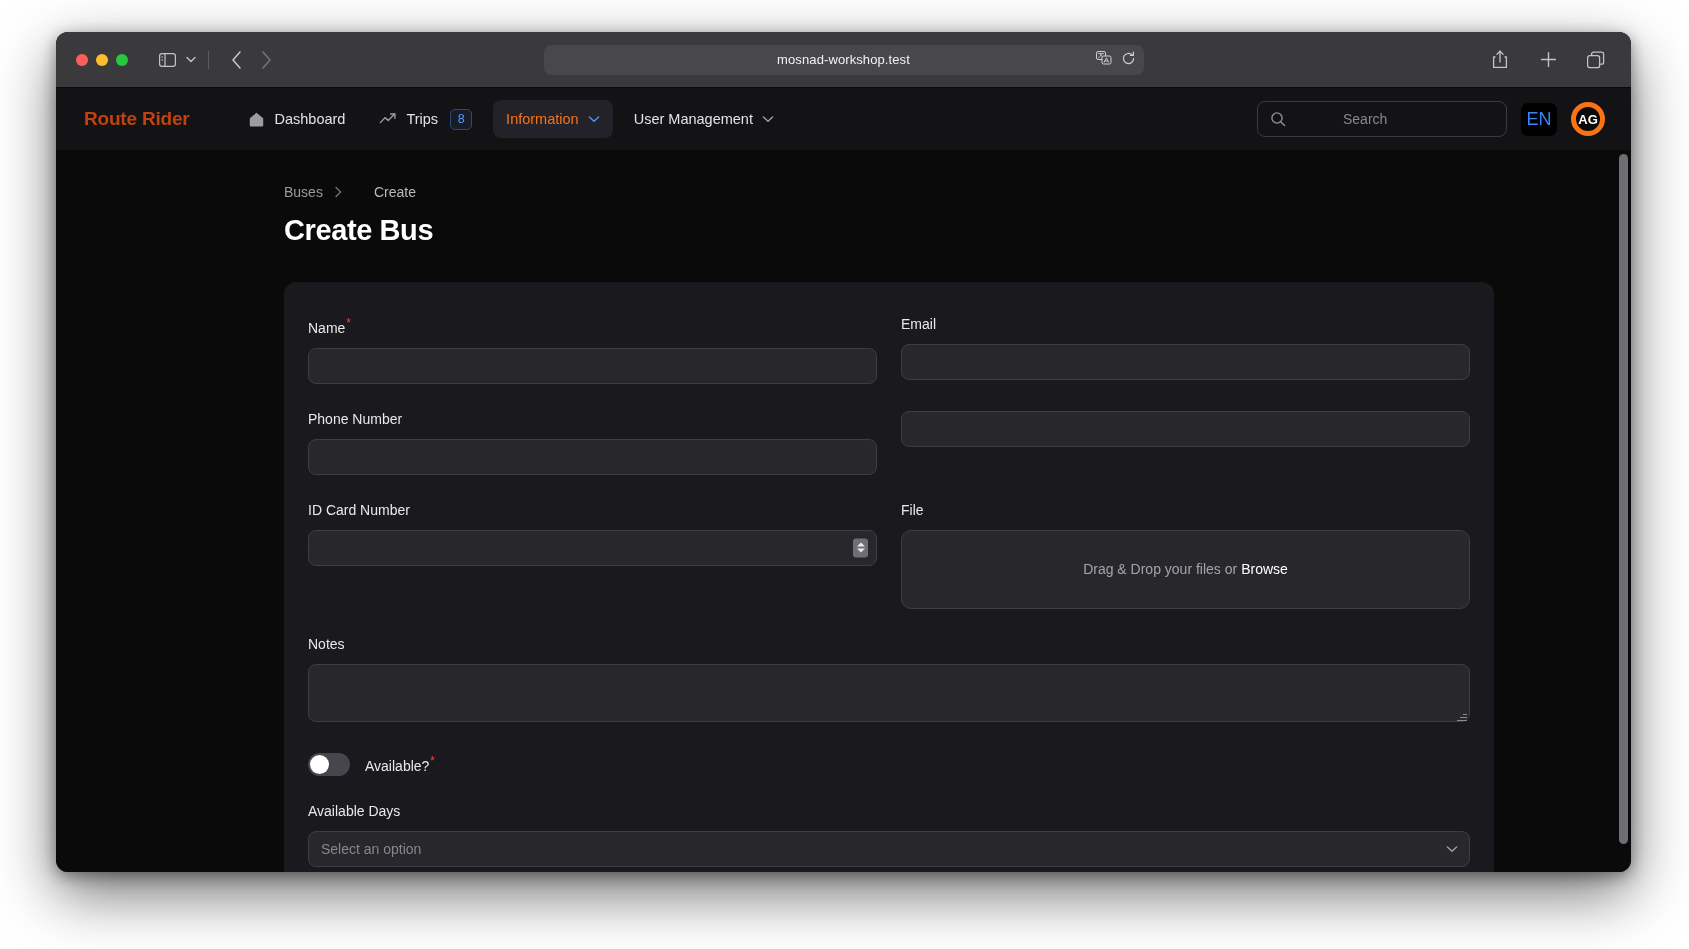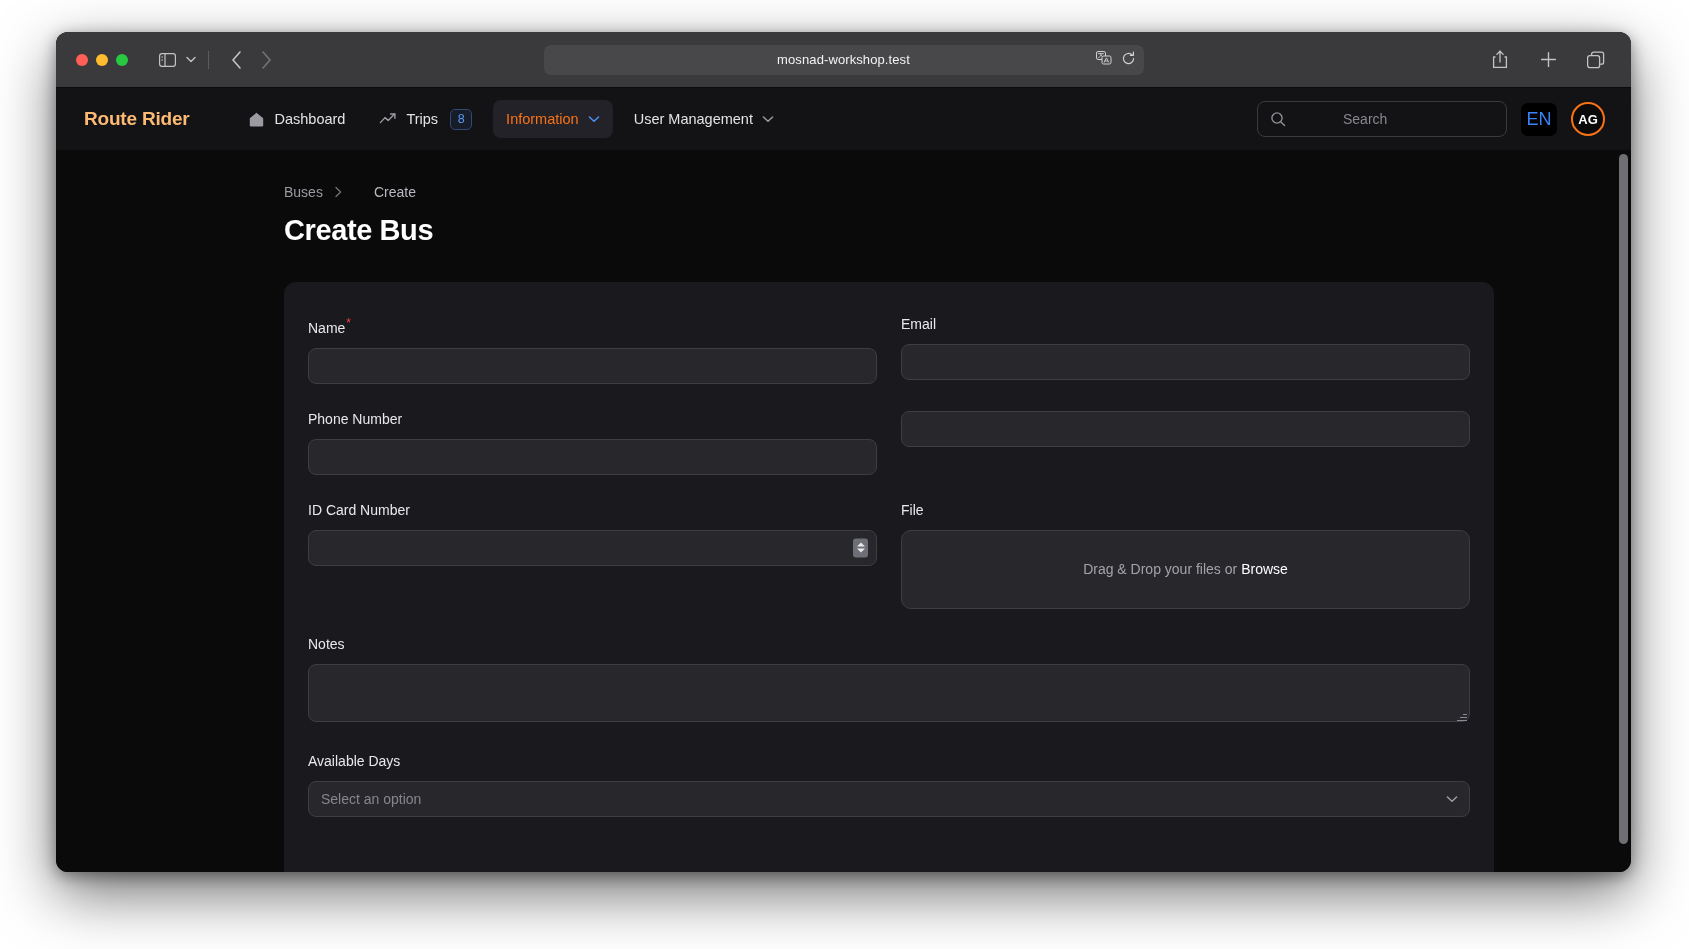--- a/index.html
+++ b/index.html
@@ -114,21 +114,21 @@
   #app-nav {
     height: 62px;
     background: #131316;
     display: flex;
     align-items: center;
     padding: 0 0 0 28px;
     position: relative;
   }
 
   #brand {
-    color: #fdba74;
+    color: #c2410c;
     font-size: 19px;
     font-weight: bold;
     letter-spacing: -.2px;
     margin-right: 46px;
   }
 
   .nav-item {
     display: flex;
     align-items: center;
     gap: 9px;
@@ -200,21 +200,21 @@
     border-radius: 7px;
     color: #3b82f6;
     font-size: 18px;
     font-weight: normal;
     display: flex; align-items: center; justify-content: center;
   }
   #avatar {
     width: 34px; height: 34px;
     border-radius: 50%;
     background: #0a0a0b;
-    border: 2px solid #f97316;
+    border: 5px solid #f97316;
     color: #ffffff;
     font-size: 13px;
     font-weight: bold;
     display: flex; align-items: center; justify-content: center;
   }
 
   
   #page-body {
     position: relative;
     height: 722px;
@@ -613,20 +613,30 @@
                 <div class="textarea-wrap">
                   <textarea id="notes-area" placeholder="" style=""></textarea>
                   <span class="resize-grip">
                     <i style="bottom:1px; width:10px;"></i>
                     <i style="bottom:4px; width:7px;"></i>
                     <i style="bottom:7px; width:4px;"></i>
                   </span>
                 </div>
               </div>
 
+              <div class="field-full">
+                <div class="toggle-row">
+                  <span class="toggle">
+                    <span class="knob"></span>
+                  </span>
+                  <span class="toggle-label">
+                    <span>Available?</span><span class="req">*</span>
+                  </span>
+                </div>
+              </div>
 
               <div class="field field-full">
                 <label class="field-label">Available Days</label>
                 <div class="select-wrap">
                   <div id="days-select">
                     <span>Select an option</span>
                   </div>
                   <span class="select-chev">
                     <svg width="12" height="8" viewBox="0 0 12 8" fill="none">
                       <path d="M1.4 2 L6 6.2 L10.6 2" stroke="currentColor" stroke-width="1.4" stroke-linecap="round" stroke-linejoin="round"></path>

